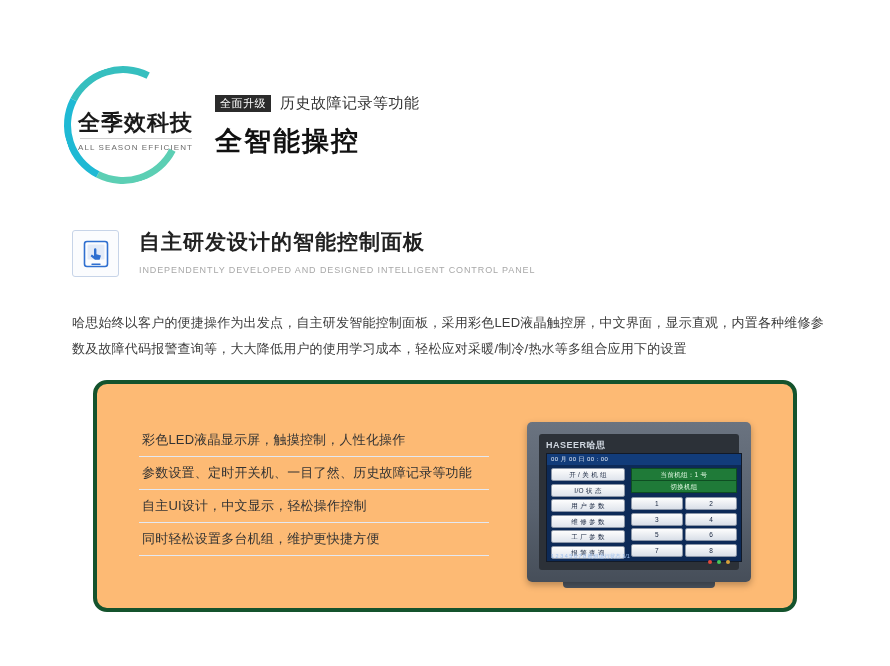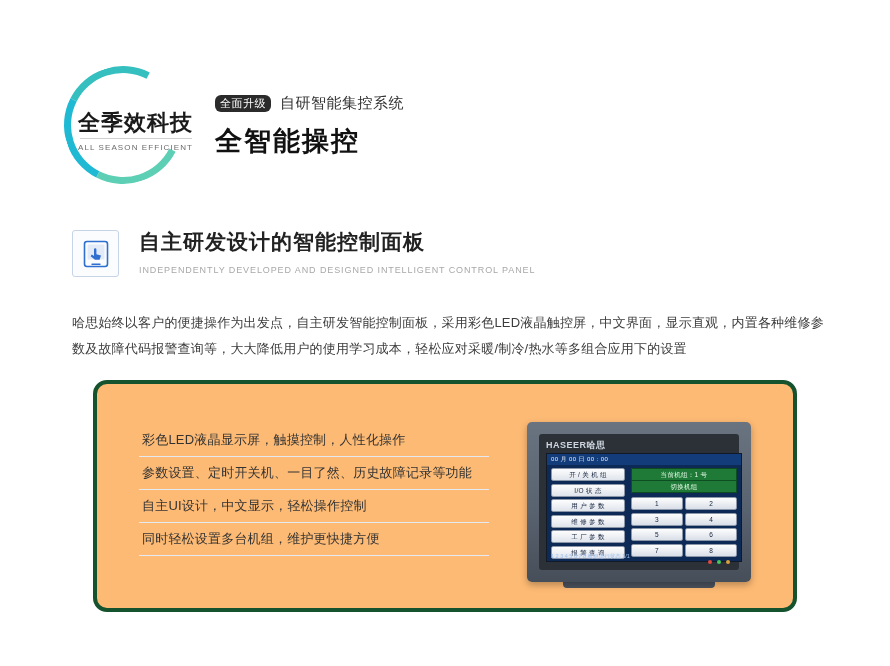--- a/index.html
+++ b/index.html
@@ -87,21 +87,20 @@
     gap: 9px;
   }
   .badge {
     background: #2b2b2b;
     color: #ffffff;
     font-size: 11px;
     padding: 3px 5px;
     line-height: 1;
     letter-spacing: 0.5px;
     white-space: nowrap;
-    border-radius: 6px;
   }
   .tagline-text {
     font-size: 15px;
     color: #333;
     letter-spacing: 0.5px;
     white-space: nowrap;
   }
   .headline {
     margin-top: 10px;
     font-size: 27px;
@@ -360,21 +359,21 @@
     <div class="logo-underline"></div>
     <div class="logo-text">
       <div class="cn">全季效科技</div>
       <div class="en">ALL SEASON EFFICIENT</div>
     </div>
   </div>
 
   <div class="brand-right">
     <div class="tagline-row">
       <span class="badge">全面升级</span>
-      <span class="tagline-text">自研智能集控系统</span>
+      <span class="tagline-text">历史故障记录等功能</span>
     </div>
     <div class="headline">全智能操控</div>
   </div>
 </div>
 
 <div class="section-title-block">
   <div class="title-icon">
     <svg width="30" height="30" viewBox="0 0 30 30" aria-hidden="true">
       <rect x="3.5" y="2.5" width="23" height="25" rx="2.5" fill="none" stroke="#2f6fd0" stroke-width="1.6"></rect>
       <rect x="6.5" y="5.5" width="17" height="15" rx="1" fill="#2f6fd0" opacity="0.12"></rect>

